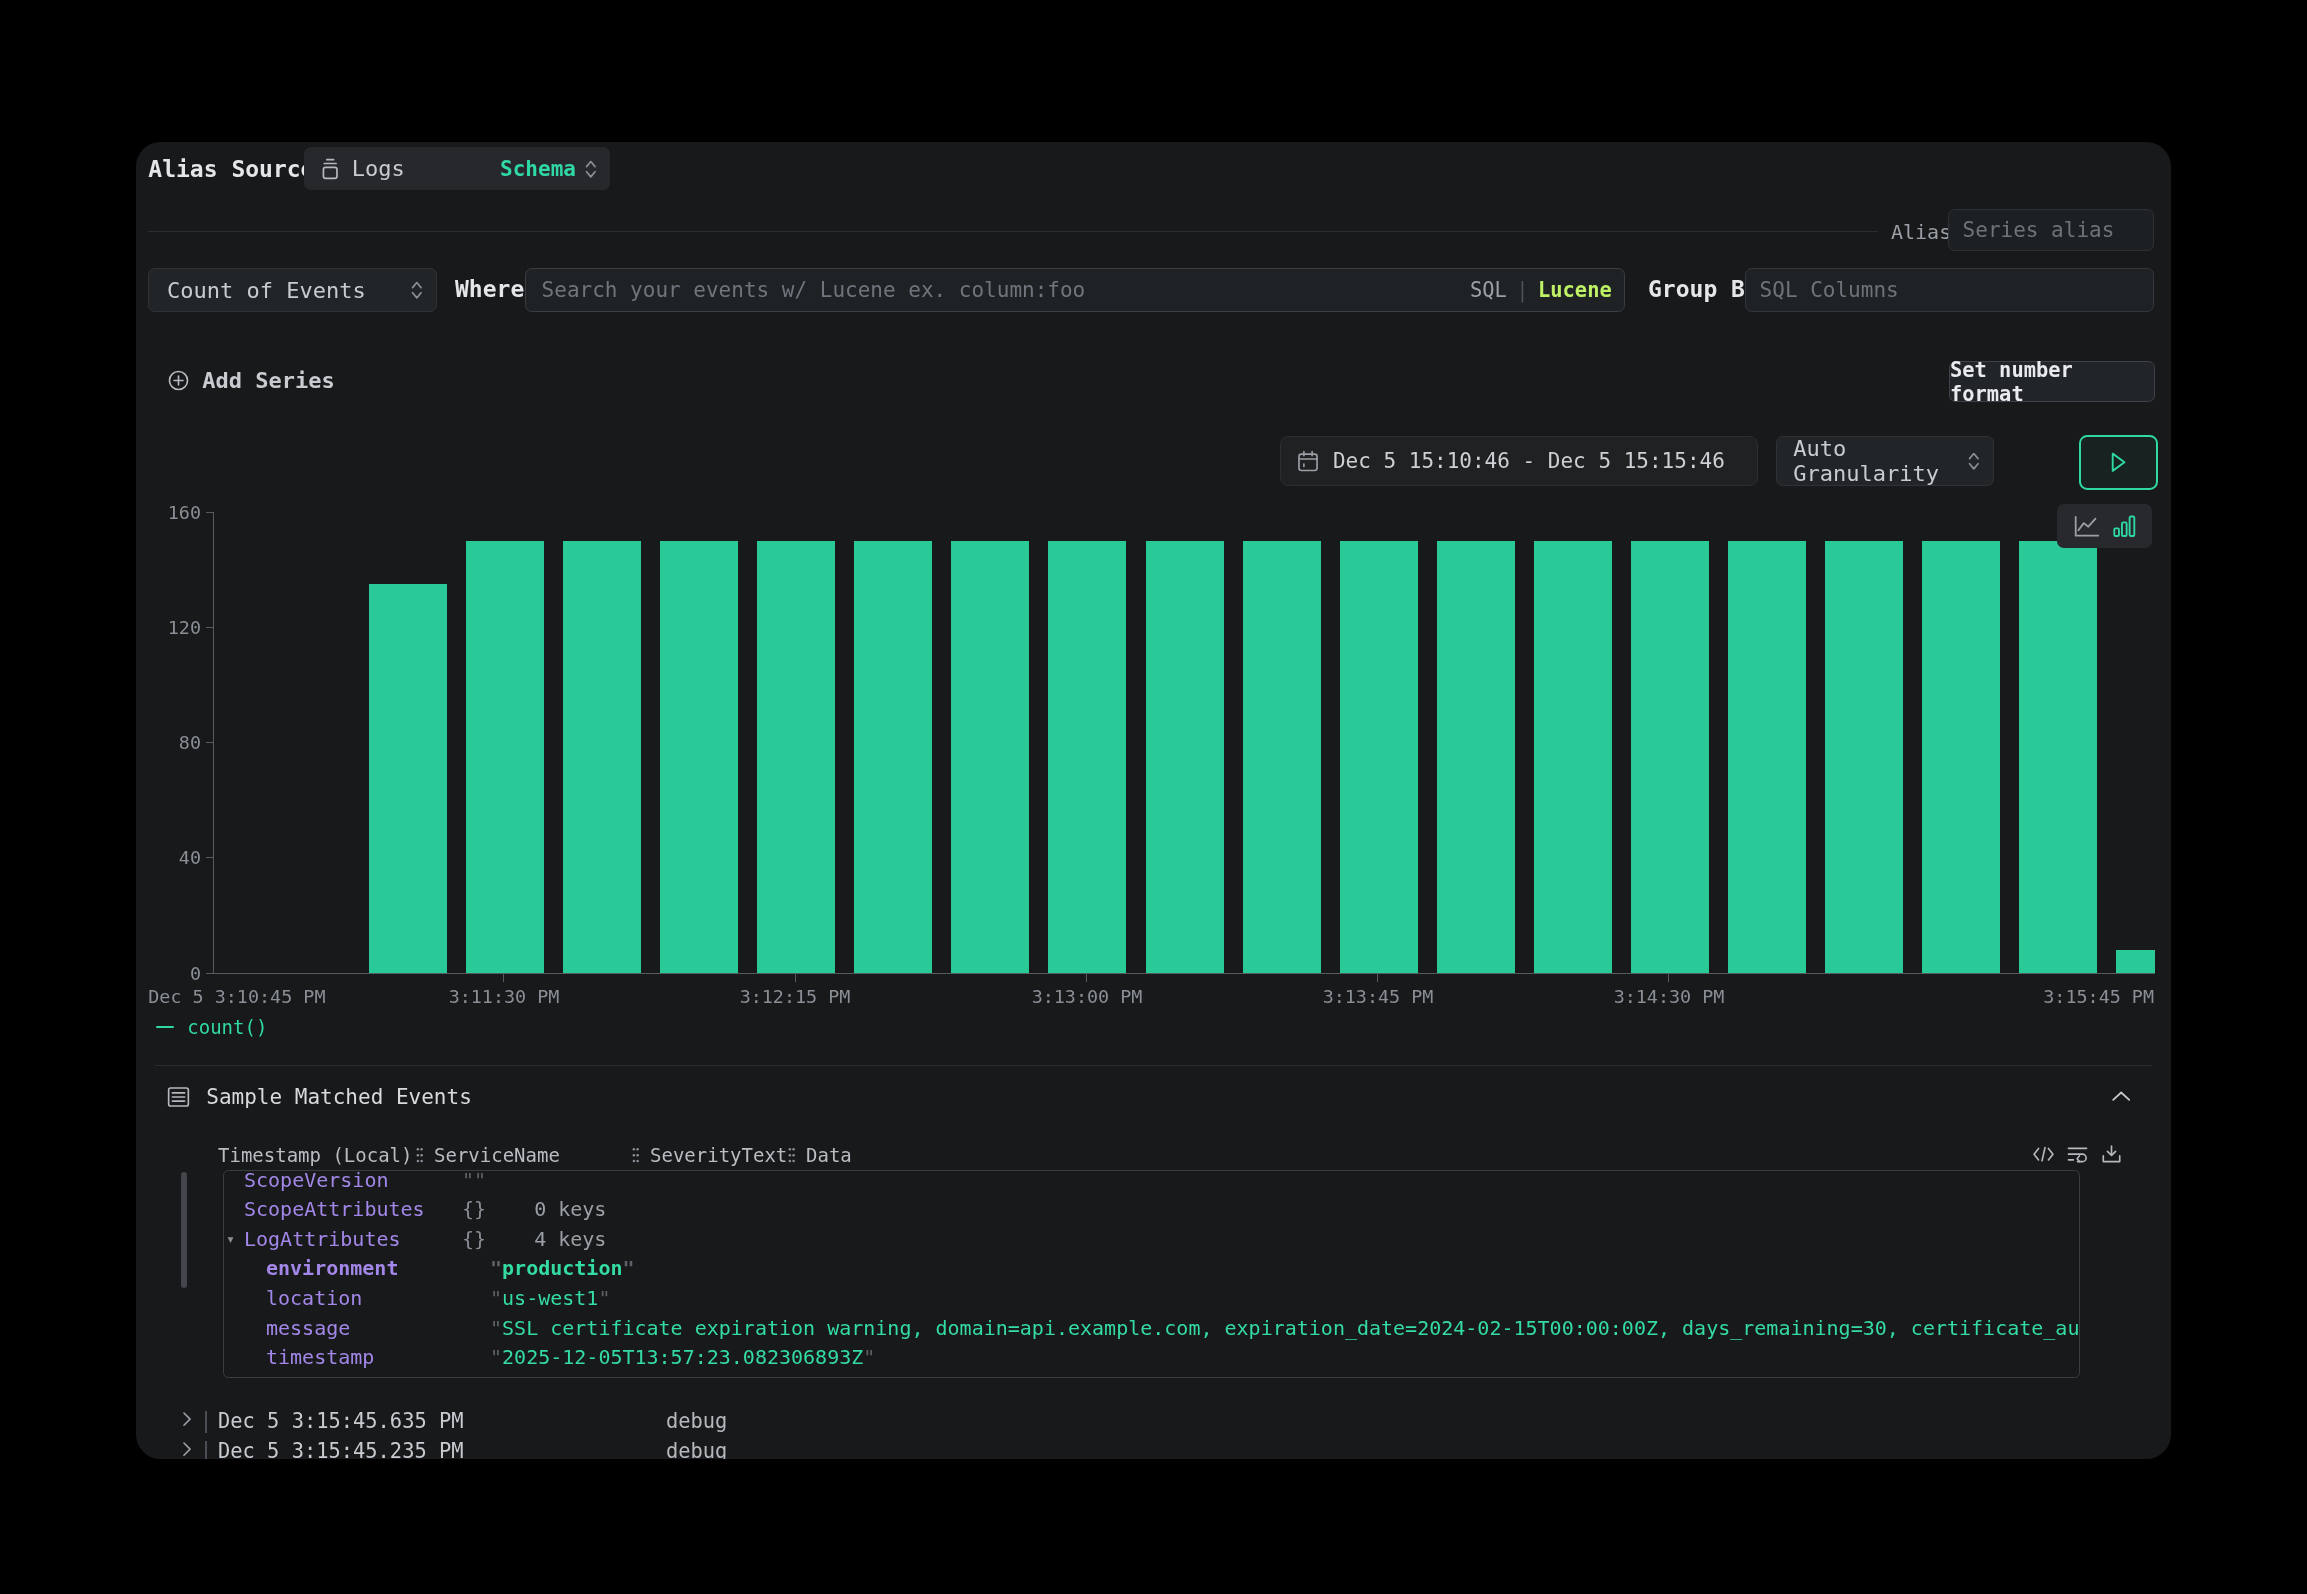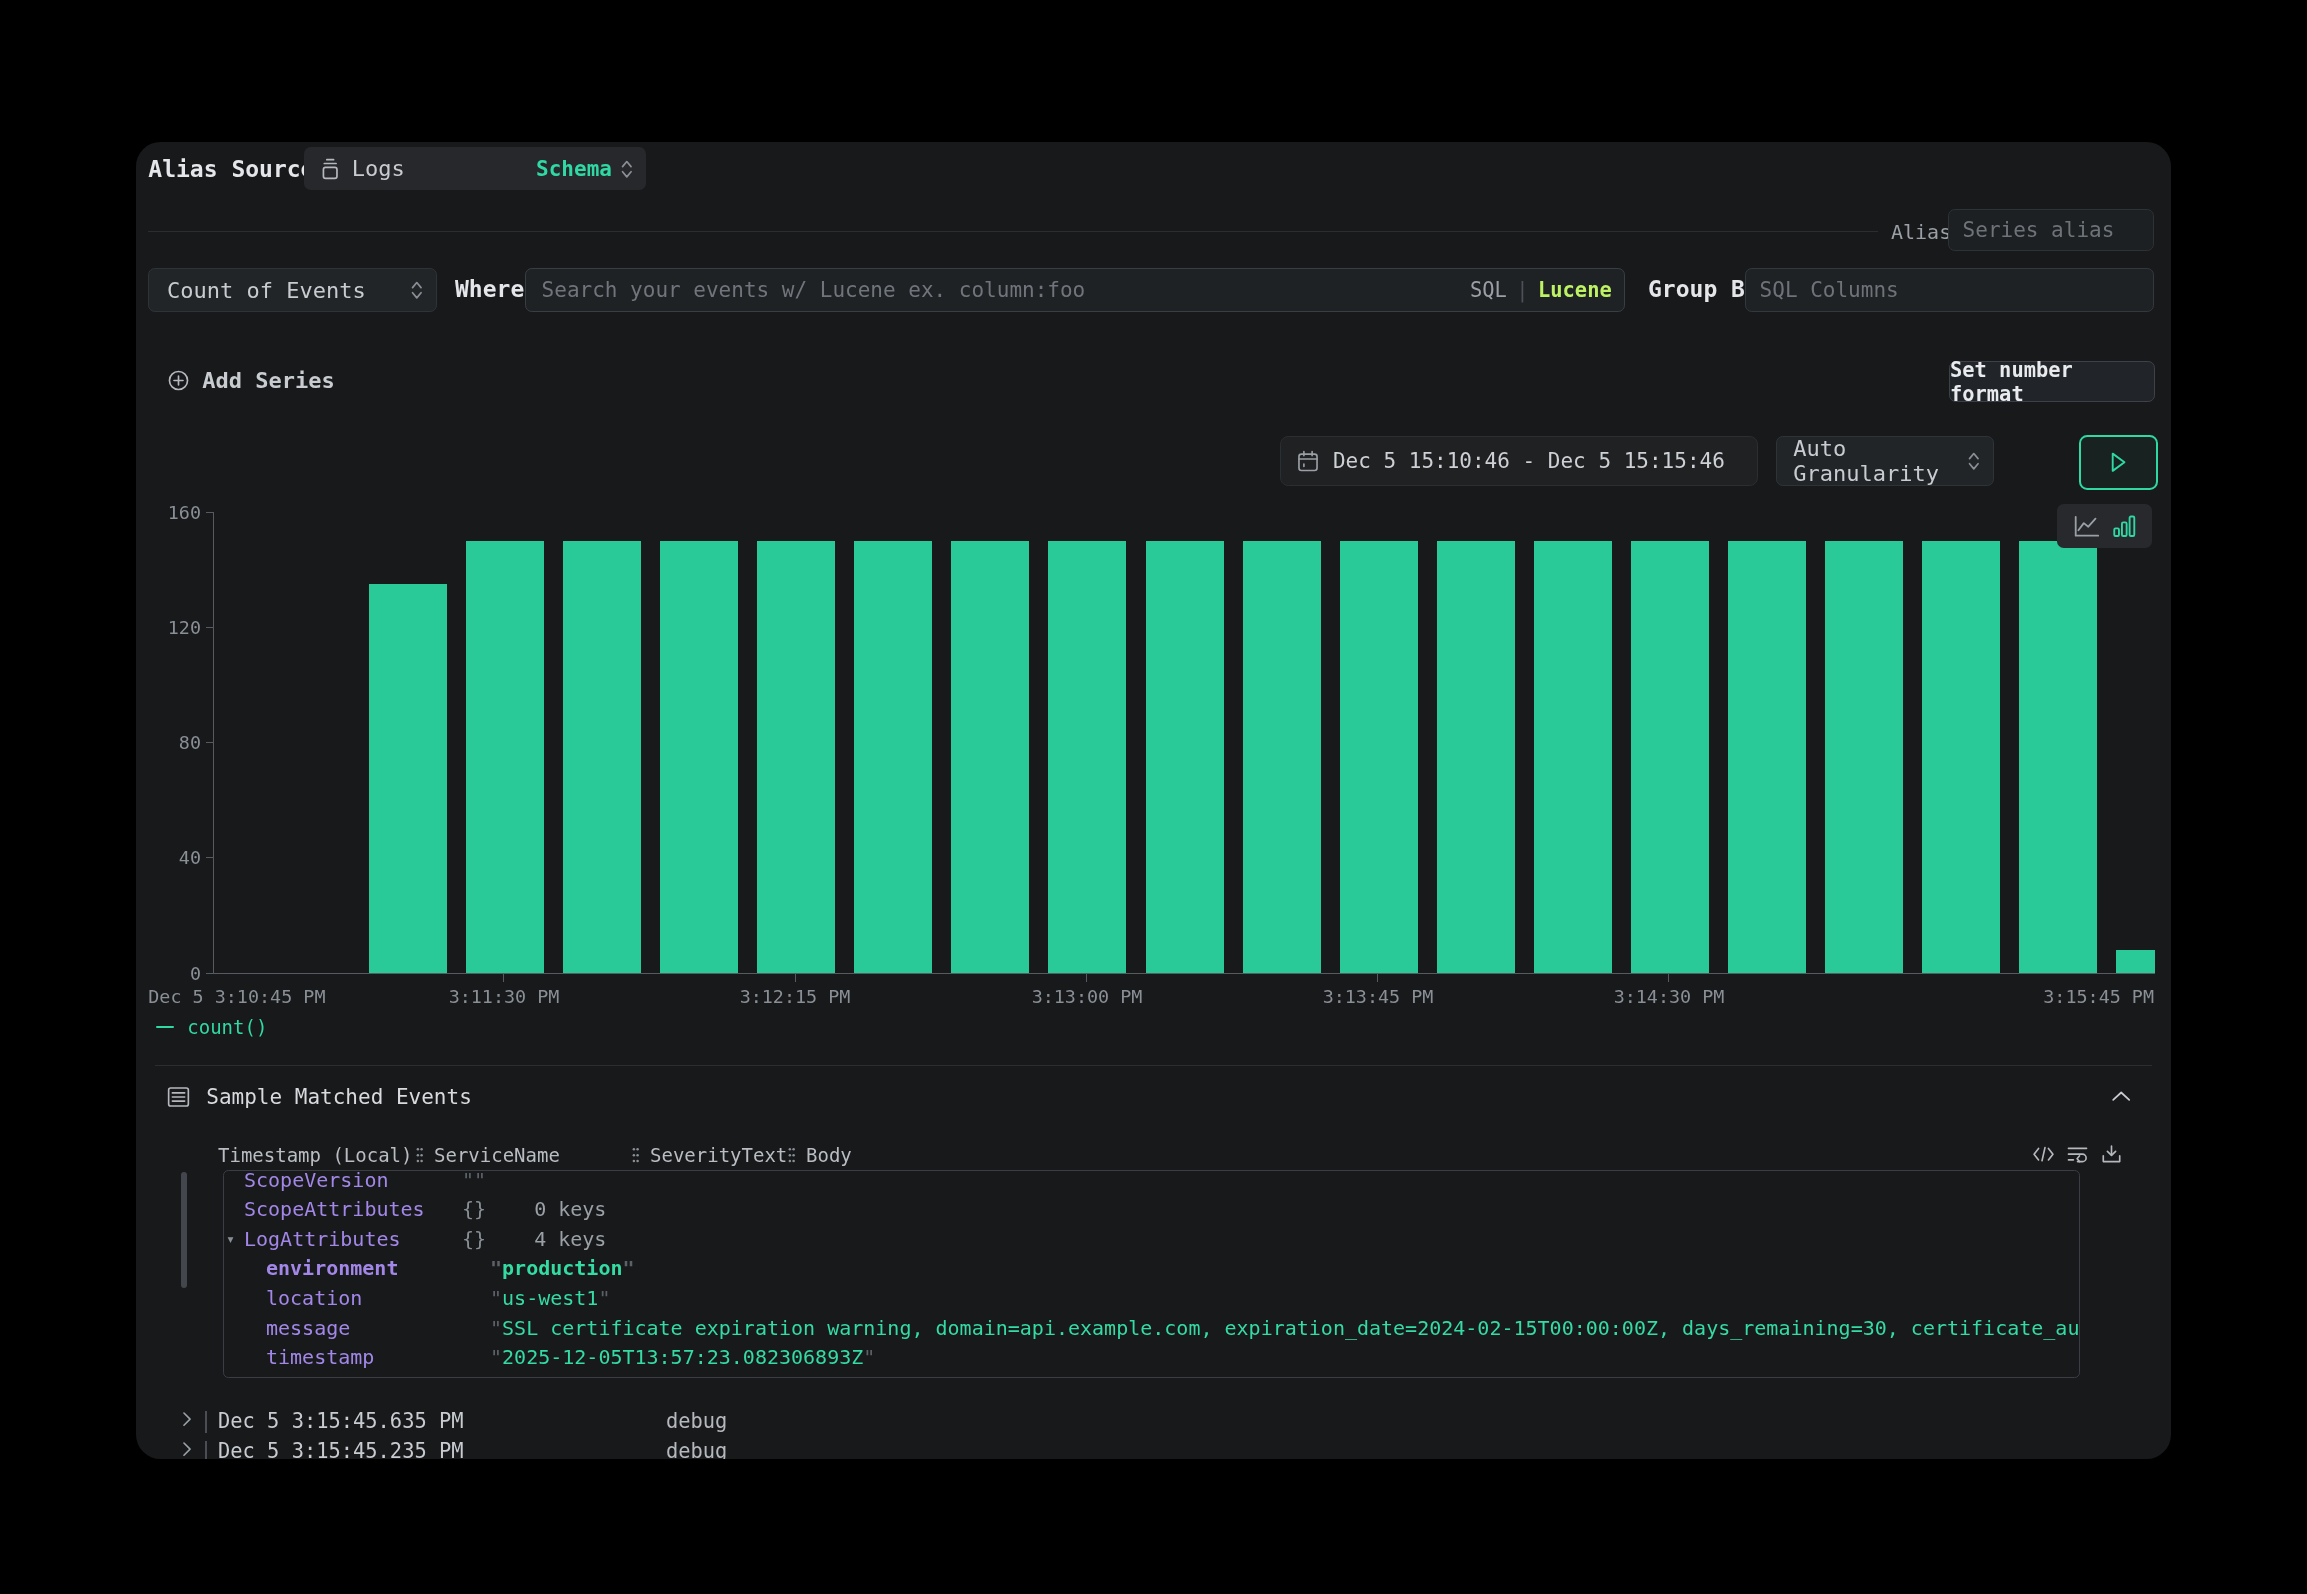--- a/index.html
+++ b/index.html
@@ -5,21 +5,21 @@
   html,body{margin:0;padding:0;background:#000;}
   .page{position:relative;width:2307px;height:1595px;background:#000;overflow:hidden;
         font-family:"DejaVu Sans Mono","Liberation Mono",monospace;-webkit-font-smoothing:antialiased;}
   .card{position:absolute;left:136px;top:142px;width:2035px;height:1317px;background:#17191b;
         border-radius:24.5px;overflow:hidden;}
   .abs{position:absolute;}
   .flexc{display:flex;align-items:center;}
 
   
   .lbl{color:#e4e6e9;font-weight:bold;font-size:23px;}
-  .source-select{left:168px;top:5.4px;width:342px;height:43px;background:#26282c;border-radius:6.8px;
+  .source-select{left:168px;top:5.4px;width:306px;height:43px;background:#26282c;border-radius:6.8px;
                  display:flex;align-items:center;padding:0 12.3px 0 16.3px;box-sizing:border-box;cursor:pointer;}
   .source-select .val{color:#c8cbd0;font-size:22px;margin-left:11px;}
   .schema{color:#30d9a4;font-weight:bold;font-size:21px;margin-left:auto;margin-right:8.2px;}
   .divider{height:1px;background:#2a2d31;}
   .alias-lbl{color:#9ba0a6;font-size:20px;}
   .tinput{background:#1d2022;border:1px solid #2e3236;border-radius:6.8px;box-sizing:border-box;
           color:#c8cbd0;font-size:21px;font-family:inherit;outline:none;padding:0 13.6px;}
   .tinput::placeholder{color:#6e7379;}
 
   
@@ -309,21 +309,21 @@
             <g fill="#8a8f96">
               <circle cx="2.5" cy="3" r="1.7"></circle>
               <circle cx="7.5" cy="3" r="1.7"></circle>
               <circle cx="2.5" cy="11" r="1.7"></circle>
               <circle cx="7.5" cy="11" r="1.7"></circle>
               <circle cx="2.5" cy="19" r="1.7"></circle>
               <circle cx="7.5" cy="19" r="1.7"></circle>
             </g>
           </svg>
       </span>
-      <span class="colhead" style="left:670px;">Body</span>
+      <span class="colhead" style="left:670px;">Data</span>
 
       <span style="position:absolute;left:1896px;top:0;">
         <svg width="23" height="20.4" viewBox="0 0 28 24">
             <g stroke="#b5b9be" stroke-width="2" fill="none" stroke-linecap="round" stroke-linejoin="round">
           <path d="M8 5 L2.5 12 L8 19"></path>
               <path d="M20 5 L25.5 12 L20 19"></path>
               <line x1="15.8" y1="4" x2="12.2" y2="20"></line>
             </g>
           </svg>
       </span>

